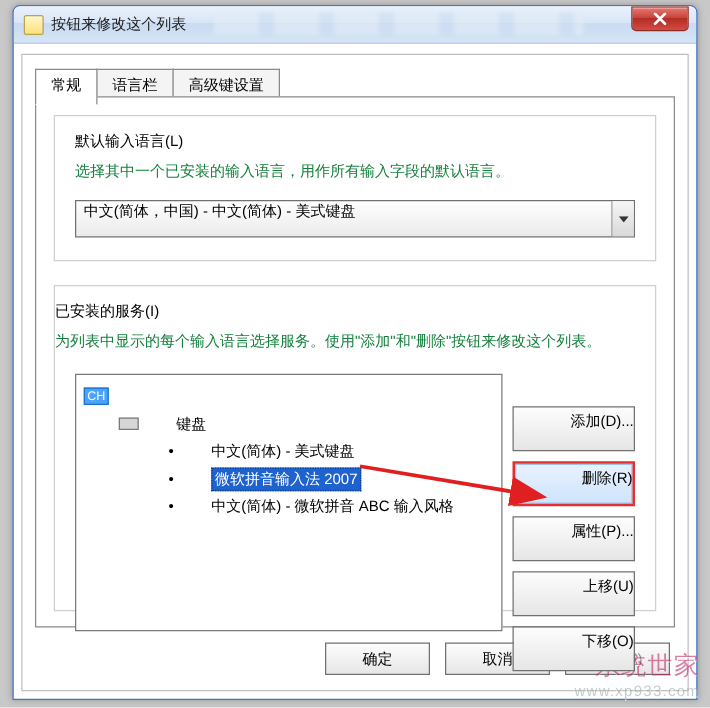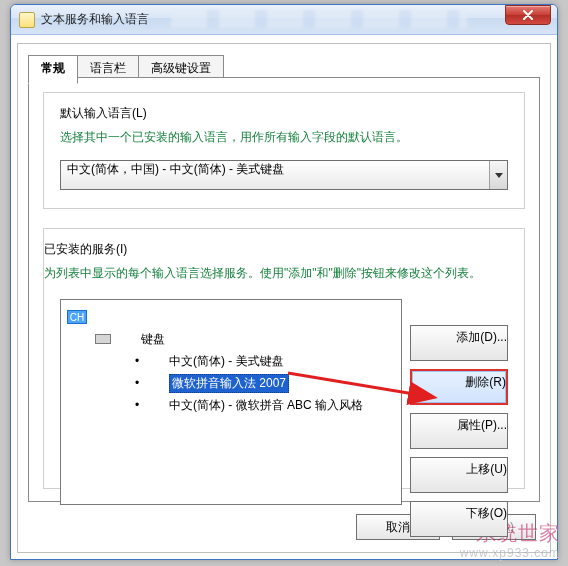--- a/index.html
+++ b/index.html
@@ -80,21 +80,20 @@
     position: relative;
     top: 1px;
     color: #000;
   }
   .tab.active {
     background: #fff;
     top: 1px;
     z-index: 3;
     padding-bottom: 6px;
     border-bottom: 1px solid #fff;
-    font-weight: bold;
   }
   .tab-panel {
     position: absolute;
     left: 10px; right: 10px; top: 33px; bottom: 50px;
     border: 1px solid #8a8a8a;
     background: #fff;
     z-index: 1;
   }
   .group-default {
     position: absolute;
@@ -215,21 +214,21 @@
     text-shadow: 0 1px 0 #fff;
   }
   .watermark .big { font-size: 20px; color: #be185d; }
 </style>
 </head>
 <body>
 
 <div class="window">
   <div class="titlebar">
     <div class="app-icon"></div>
-    <span class="title">文本服务和输入语言</span>
+    <span class="title">按钮来修改这个列表</span>
     <div class="blur-strip"></div>
     <div class="close-btn">
       <svg width="12" height="10" viewBox="0 0 12 10">
         <path d="M2 1 L10 9 M10 1 L2 9" stroke="#fff" stroke-width="2" stroke-linecap="round"></path>
       </svg>
     </div>
   </div>
 
   <div class="client">
     <div class="tabstrip">
@@ -293,20 +292,21 @@
               <path d="M0 0 L10 4 L0 8 Z" fill="#e02020"></path>
             </marker>
           </defs>
           <line x1="4" y1="6" x2="148" y2="30" stroke="#e02020" stroke-width="3" marker-end="url(#ah)"></line>
         </svg>
       </div>
 
     </div>
 
     <div class="dialog-buttons">
+      <div class="dbtn">确定</div>
       <div class="dbtn">取消</div>
       <div class="dbtn disabled">应用(A)</div>
     </div>
   </div>
 </div>
 
 <div class="watermark">
   <div class="big">系统世家</div>
   <div>www.xp933.com</div>
 </div>

